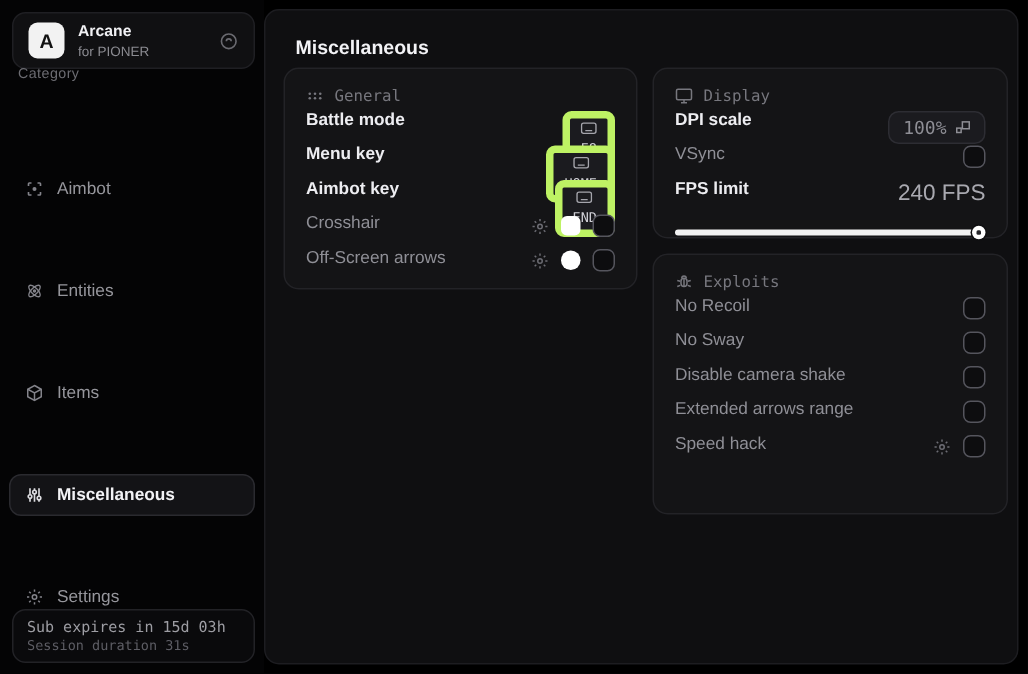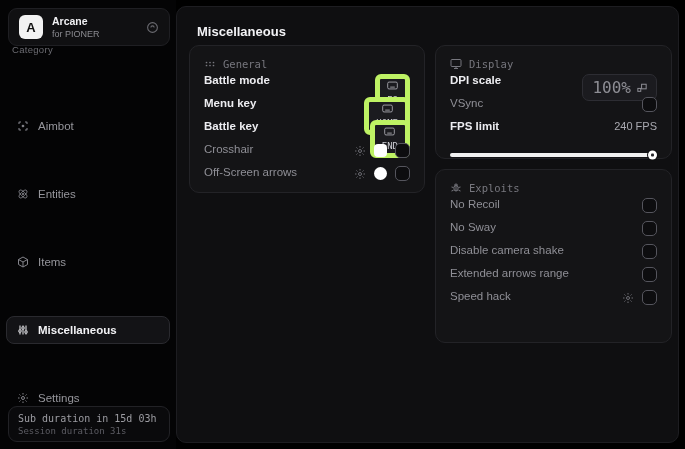--- a/index.html
+++ b/index.html
@@ -58,22 +58,22 @@
     border-radius:6px; padding:2px 7px; font-size:9px; color:#cfcfd5;flex-direction:column; }
   .kbadge svg { color:#a5a5ac; }
 
   .gear-mini { color:#6c6c73; display:flex; }
   .swatch { width:13px; height:13px; background:#fff; }
   .swatch.square { border-radius:4px; }
   .swatch.circle { border-radius:50%; }
   .checkbox { width:15px; height:15px; border:1.5px solid #55555d; border-radius:5px; background:#0d0d0f; }
 
   .pill { display:flex; align-items:center; gap:6px; background:#1b1b1f; border:1px solid #2d2d33;
-    border-radius:7px; padding:3px 9px; font-size:16px; color:#8e8e95; }
-  .fps-value { font-size:11px; color:#a9a9b0; }
+    border-radius:7px; padding:3px 9px; font-size:12px; color:#8e8e95; }
+  .fps-value { font-size:15px; color:#a9a9b0; }
 
   .slider { position:relative; margin:7px 2px 0 2px; height:10px; display:flex; align-items:center; }
   .slider-track { width:100%; height:4px; background:#f2f2f2; border-radius:2px; }
   .slider-knob { position:absolute; right:0; top:50%; transform:translateY(-50%);
     width:9px; height:9px; background:#fff; border-radius:50%; box-shadow:0 0 0 1px #0f0f11; }
   .slider-knob::after { content:""; position:absolute; left:3px; top:3px; width:3px; height:3px;
     background:#26262a; border-radius:1px; }
 </style>
 </head>
 <body>
@@ -143,21 +143,21 @@
         <svg width="12" height="12" viewBox="0 0 24 24" fill="none" stroke="currentColor" stroke-width="2">
           <circle cx="12" cy="12" r="3"></circle>
           <path d="M12 2v3M12 19v3M2 12h3M19 12h3M4.9 4.9l2.1 2.1M17 17l2.1 2.1M19.1 4.9L17 7M7 17l-2.1 2.1"></path>
         </svg>
       </span>
       <span>Settings</span>
     </div>
   </div>
 
   <div class="side-footer">
-    <div class="sf1 mono">Sub duration in 15d 03h</div>
+    <div class="sf1 mono">Sub expires in 15d 03h</div>
     <div class="sf2 mono">Session duration 31s</div>
   </div>
 </div>
 
 <div class="main">
   <div class="main-title">Miscellaneous</div>
 
   <div class="card card-general">
     <div class="card-header mono">
       <span class="hicon">
@@ -189,21 +189,21 @@
       <span class="kbadge mono">
         <svg width="11" height="9" viewBox="0 0 24 18" fill="none" stroke="currentColor" stroke-width="2">
           <rect x="1.5" y="1.5" width="21" height="15" rx="3"></rect>
             <path d="M7 12.5h10"></path>
         </svg>
         <span>HOME</span>
       </span>
     </div>
 
     <div class="row">
-      <span class="row-label strong">Battle key</span>
+      <span class="row-label strong">Aimbot key</span>
       <span class="kbadge mono">
         <svg width="11" height="9" viewBox="0 0 24 18" fill="none" stroke="currentColor" stroke-width="2">
           <rect x="1.5" y="1.5" width="21" height="15" rx="3"></rect>
             <path d="M7 12.5h10"></path>
         </svg>
         <span>END</span>
       </span>
     </div>
 
     <div class="row">

